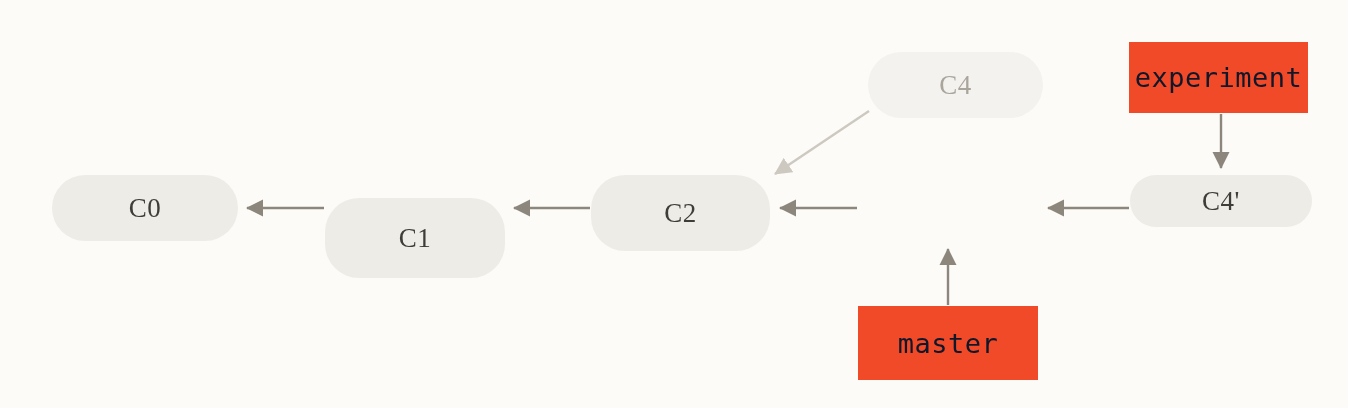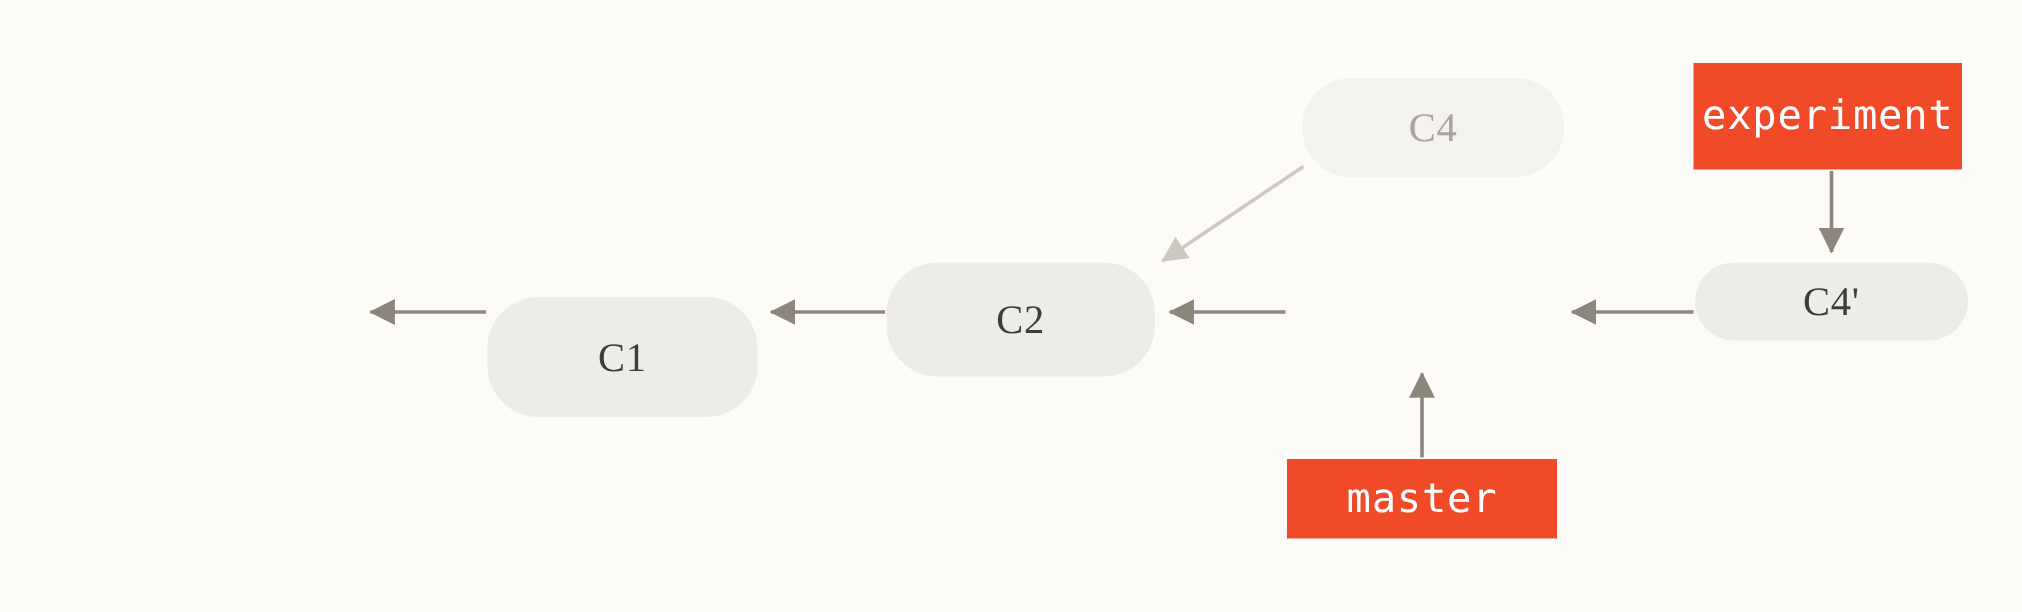--- a/index.html
+++ b/index.html
@@ -46,21 +46,21 @@
     background: #f3f2ee;
     color: #a9a59c;
   }
   .branch-label {
     position: absolute;
     box-sizing: border-box;
     display: flex;
     align-items: center;
     justify-content: center;
     background: #f04a28;
-    color: #ffffff;
+    color: #0f172a;
     font-family: "DejaVu Sans Mono", "Liberation Mono", monospace;
     font-size: 27px;
     letter-spacing: 0.5px;
     white-space: nowrap;
     z-index: 3;
   }
 </style>
 </head>
 <body>
 
@@ -84,27 +84,28 @@
 
     <line x1="869" y1="111" x2="775" y2="174" stroke="#cdc9c0" stroke-width="2.4" marker-end="url(#arrow-faded)"></line>
 
     <line x1="1129" y1="208" x2="1048" y2="208" stroke="#8c867c" stroke-width="2.4" marker-end="url(#arrow-solid)"></line>
 
     <line x1="1221" y1="114" x2="1221" y2="168" stroke="#8c867c" stroke-width="2.4" marker-end="url(#arrow-solid)"></line>
 
     <line x1="948" y1="305" x2="948" y2="249" stroke="#8c867c" stroke-width="2.4" marker-end="url(#arrow-solid)"></line>
   </svg>
 
+  <div class="commit" style="left:52px; top:175px; width:186px; height:66px;">C0</div>
 
   <div class="commit" style="left:325px; top:175px; width:180px; height:80px;margin-top:23px;">C1</div>
 
   <div class="commit" style="left:591px; top:175px; width:179px; height:76px;">C2</div>
 
 
   <div class="commit" style="left:1130px; top:175px; width:182px; height:52px;">C4'</div>
 
   <div class="commit faded" style="left:868px; top:52px; width:175px; height:66px;">C4</div>
 
   <div class="branch-label" style="left:1129px; top:42px; width:179px; height:71px;">experiment</div>
 
-  <div class="branch-label" style="left:858px; top:306px; width:180px; height:53px;">master</div>
+  <div class="branch-label" style="left:858px; top:306px; width:180px; height:74px;">master</div>
 
 </div>
 
 </body></html>

